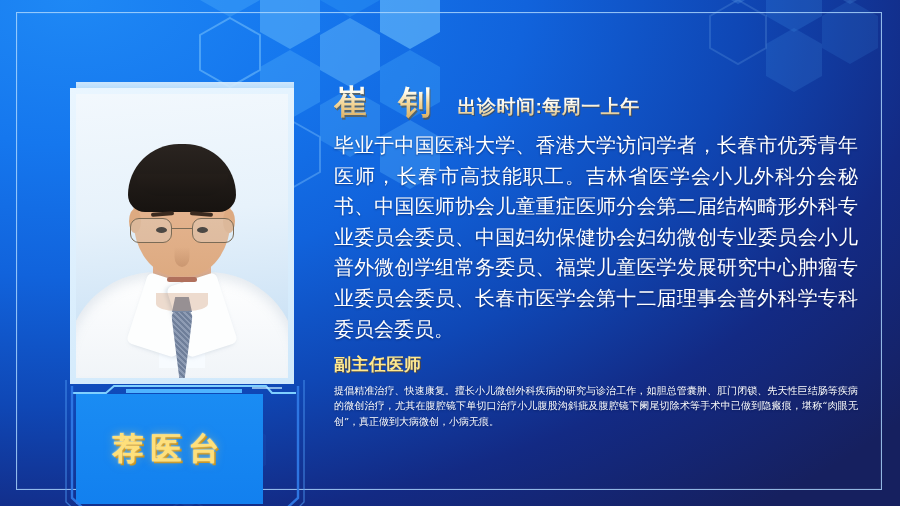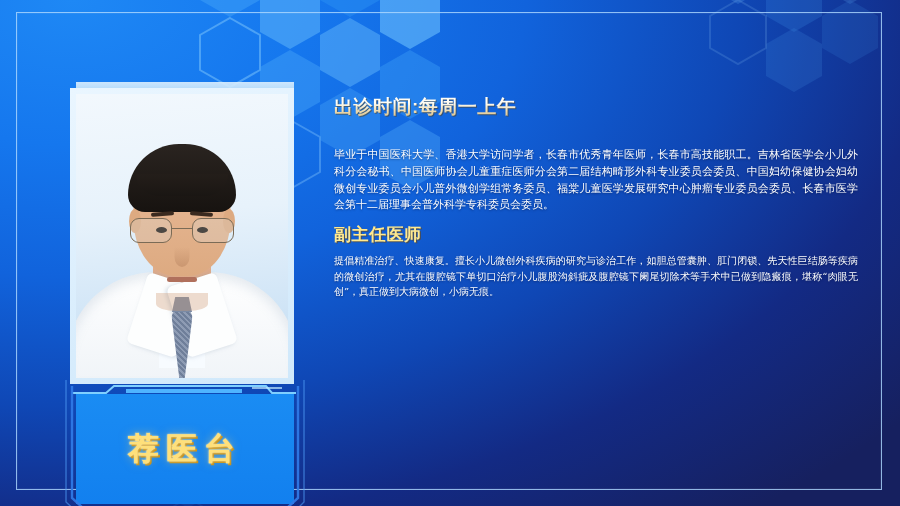--- a/index.html
+++ b/index.html
@@ -82,21 +82,21 @@
     background:linear-gradient(rgba(200,150,115,0),rgba(186,134,98,.55));border-radius:0 0 50% 50%;}
   .p-mouth{position:absolute;left:50%;top:64.5%;width:30px;height:5px;transform:translateX(-50%);
     background:#b0705c;border-radius:4px;}
   .p-chin{position:absolute;left:50%;top:70%;width:52px;height:18px;transform:translateX(-50%);
     background:rgba(205,155,118,.35);border-radius:0 0 40% 40%;}
 
   
   .tech-strip{position:absolute;left:0;top:300px;width:236px;height:16px;}
   
   .nameplate{
-    position:absolute;left:10px;top:312px;width:218px;height:110px;
+    position:absolute;left:10px;top:312px;width:187px;height:110px;
     background:linear-gradient(#1a8cf3,#1280ef);
   }
   .nameplate-text{
     position:absolute;left:0;right:0;top:34px;text-align:center;
     font-size:31px;font-weight:bold;letter-spacing:7px;
     font-family:"DejaVu Serif","Liberation Serif",serif;
     color:#ffe07a;
     text-shadow:0 0 2px #fff6c8, 2px 2px 0 #c8931d, 0 0 10px rgba(255,210,90,.55);
   }
   .corner-deco{position:absolute;left:-8px;top:296px;width:252px;height:150px;pointer-events:none;}
@@ -121,21 +121,21 @@
     filter:drop-shadow(1px 1px 0 rgba(90,60,8,.5));
     padding-bottom:4px;
     margin-top:34px;
   }
   .postline{
     margin-top:14px;font-size:16.5px;font-weight:bold;letter-spacing:.4px;
     color:#ffe98f;
     text-shadow:1.2px 1.2px 0 rgba(110,70,6,.6);
   }
   .bio{
-    margin-top:27px;font-size:11px;line-height:1.53;color:#ffffff;
+    margin-top:10px;font-size:20px;line-height:1.53;color:#ffffff;
     font-family:"DejaVu Serif","Liberation Serif",serif;
     text-shadow:0 1px 2px rgba(0,20,70,.55);
     text-align:justify;
   }
   .section-head{
     margin-top:9px;font-size:17px;font-weight:bold;letter-spacing:.5px;
     color:#ffe98f;text-shadow:1.2px 1.2px 0 rgba(110,70,6,.6);
   }
   .bio2{
     margin-top:7px;font-size:10px;line-height:1.53;color:#ffffff;
@@ -247,20 +247,21 @@
         <path d="M14,8 L14,120 L36,140 L218,140 L240,120 L240,8" fill="none" stroke="#2f79e6" stroke-width="2.4" opacity=".95"></path>
         <path d="M8,2 L8,124 L34,148 L222,148 L246,124 L246,2" fill="none" stroke="#4f9bf5" stroke-width="1.4" opacity=".6"></path>
         <path d="M22,132 L60,132" stroke="#67c0ff" stroke-width="3" opacity=".8"></path>
         <path d="M196,132 L232,132" stroke="#67c0ff" stroke-width="3" opacity=".8"></path>
       </svg>
     </div>
   </div>
 
   <div class="info">
     <div class="titlerow">
+      <div class="docname">崔  钊</div>
       <div class="schedule">出诊时间:每周一上午</div>
     </div>
 
 
     <div class="bio">毕业于中国医科大学、香港大学访问学者，长春市优秀青年医师，长春市高技能职工。吉林省医学会小儿外科分会秘书、中国医师协会儿童重症医师分会第二届结构畸形外科专业委员会委员、中国妇幼保健协会妇幼微创专业委员会小儿普外微创学组常务委员、福棠儿童医学发展研究中心肿瘤专业委员会委员、长春市医学会第十二届理事会普外科学专科委员会委员。</div>
 
     <div class="section-head">副主任医师</div>
 
     <div class="bio2">提倡精准治疗、快速康复。擅长小儿微创外科疾病的研究与诊治工作，如胆总管囊肿、肛门闭锁、先天性巨结肠等疾病的微创治疗，尤其在腹腔镜下单切口治疗小儿腹股沟斜疵及腹腔镜下阑尾切除术等手术中已做到隐瘢痕，堪称“肉眼无创”，真正做到大病微创，小病无痕。</div>
   </div>

